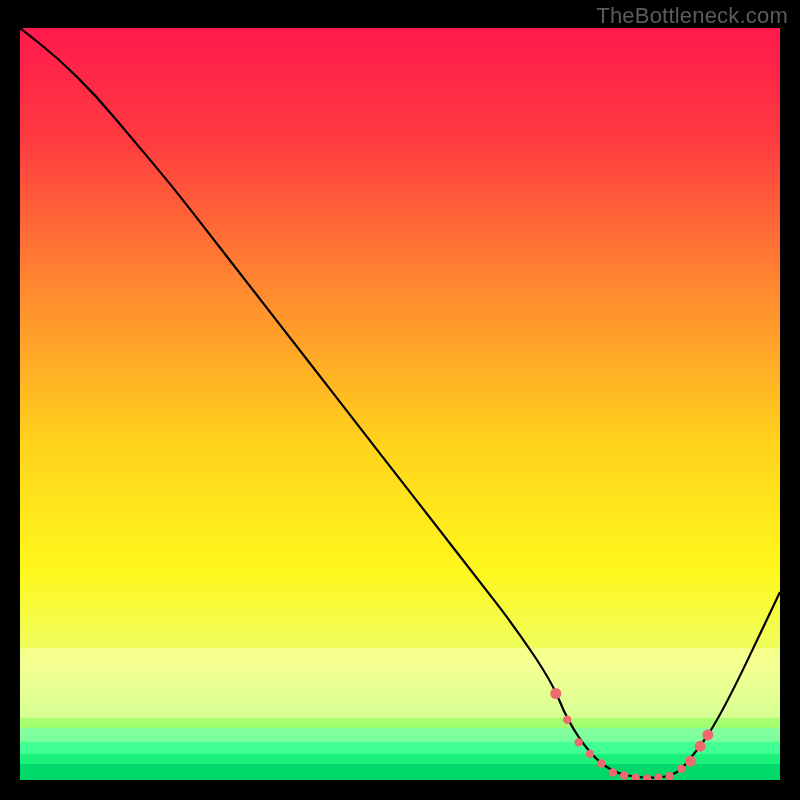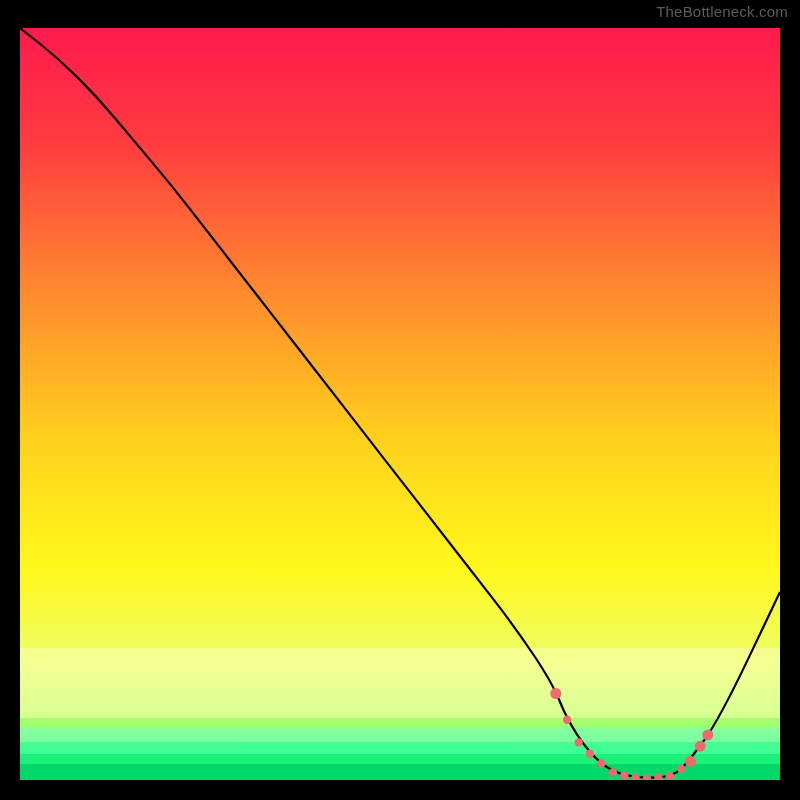--- a/index.html
+++ b/index.html
@@ -13,21 +13,21 @@
   .container {
     position: relative;
     width: 800px;
     height: 800px;
   }
   .watermark {
     position: absolute;
     top: 3px;
     right: 12px;
     font-family: Arial, Helvetica, sans-serif;
-    font-size: 15px;
+    font-size: 22px;
     color: #5b5b5b;
     font-weight: 500;
     letter-spacing: 0.2px;
     z-index: 5;
   }
   .plot-area {
     position: absolute;
     left: 20px;
     top: 28px;
     width: 760px;

